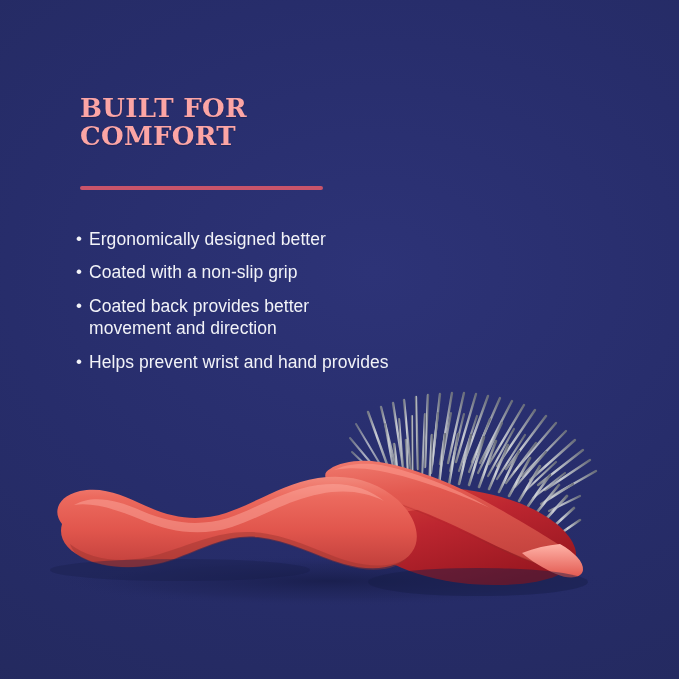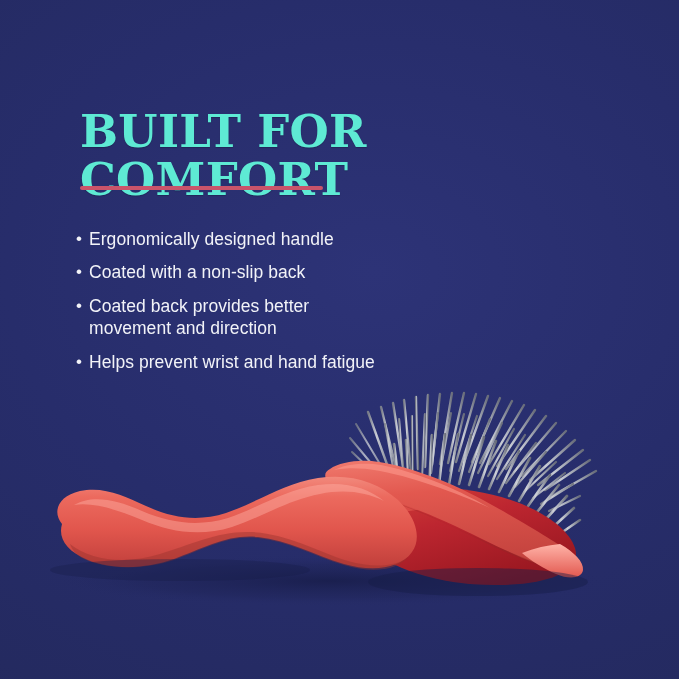--- a/index.html
+++ b/index.html
@@ -27,24 +27,24 @@
   }
 
   
   #headline {
     position: absolute;
     left: 80px;
     top: 78px;
     width: 420px;
     font-family: "DejaVu Serif", "Liberation Serif", serif;
     font-weight: bold;
-    font-size: 45px;
+    font-size: 26px;
     line-height: 1.07;
     letter-spacing: 0.3px;
-    color: #5eead4;
+    color: #fca5a5;
     text-transform: uppercase;
     white-space: pre-line;
     text-shadow: 0 1px 1px rgba(0,0,0,0.20);
   }
 
   
   #divider {
     position: absolute;
     left: 80px;
     top: 186px;
@@ -101,37 +101,37 @@
 
   <h1 id="headline">BUILT FOR
 COMFORT</h1>
 
   <div id="divider"></div>
 
   <div id="bullets">
 
     <div class="bullet-row">
       <span class="bullet-dot">•</span>
-      <span class="bullet-text">Ergonomically designed handle</span>
+      <span class="bullet-text">Ergonomically designed better</span>
     </div>
 
     <div class="bullet-row">
       <span class="bullet-dot">•</span>
-      <span class="bullet-text">Coated with a non-slip back</span>
+      <span class="bullet-text">Coated with a non-slip grip</span>
     </div>
 
     <div class="bullet-row">
       <span class="bullet-dot">•</span>
       <span class="bullet-text">Coated back provides better
 movement and direction</span>
     </div>
 
     <div class="bullet-row">
       <span class="bullet-dot">•</span>
-      <span class="bullet-text">Helps prevent wrist and hand fatigue</span>
+      <span class="bullet-text">Helps prevent wrist and hand provides</span>
     </div>
 
   </div>
 
   <div id="product">
     <svg viewBox="0 0 679 260" width="679" height="260" xmlns="http://www.w3.org/2000/svg">
       <defs>
         <linearGradient id="gHandle" x1="0" y1="0" x2="0" y2="1">
           <stop offset="0%" stop-color="#f2897c"></stop>
           <stop offset="22%" stop-color="#ec6a5e"></stop>

